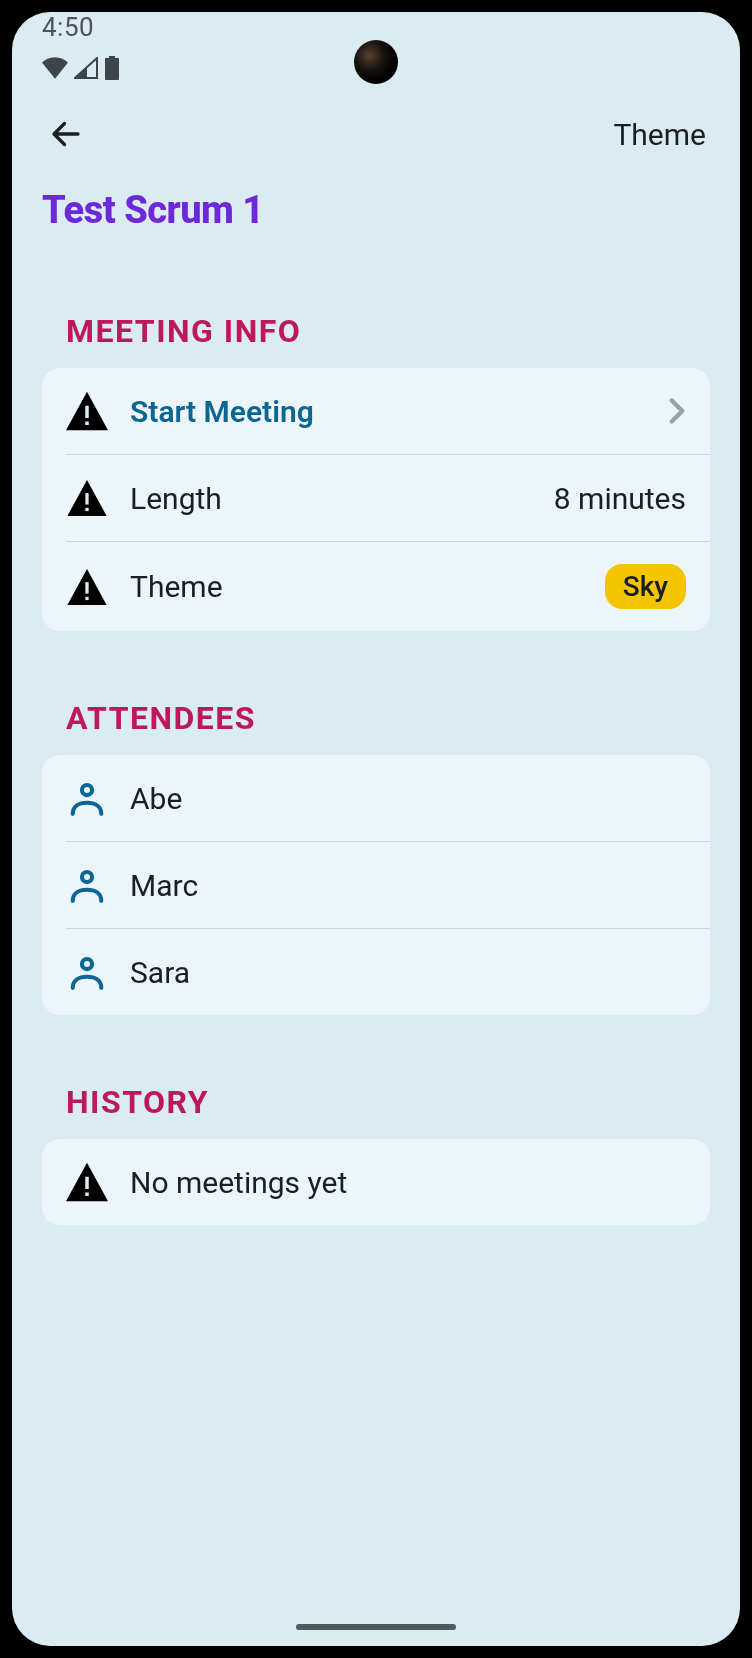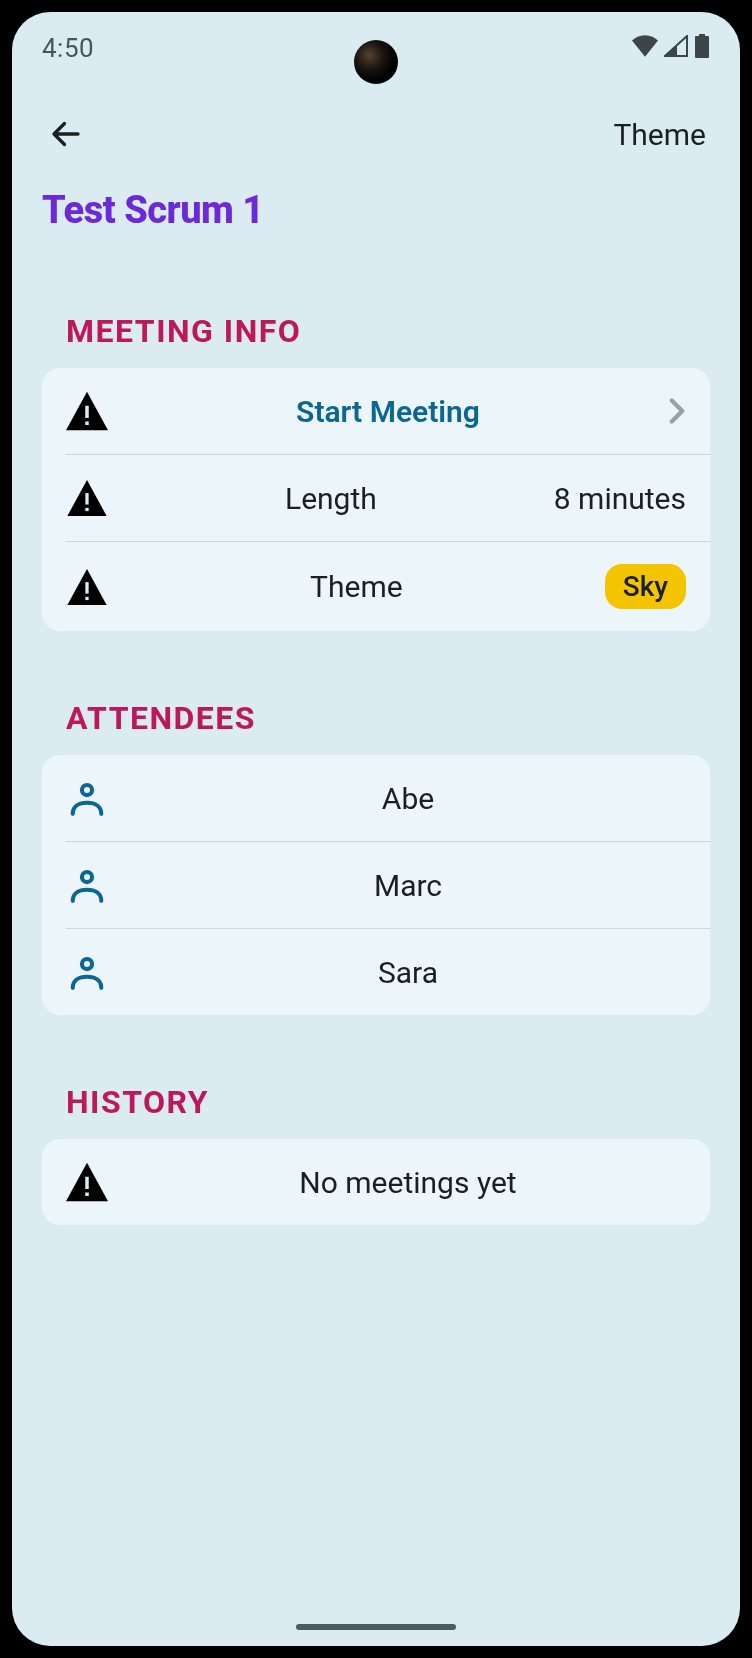--- a/index.html
+++ b/index.html
@@ -38,23 +38,23 @@
     transform: translateX(-50%);
     width: 44px;
     height: 44px;
     background: radial-gradient(circle at 35% 35%, #5a4030 0%, #1a1410 35%, #000 65%);
     border-radius: 50%;
     z-index: 100;
   }
   .status-bar {
     height: 72px;
     display: flex;
-    align-items: center;
     justify-content: space-between;
     padding: 0 30px;
+    flex-direction: column;
   }
   .status-time {
     font-size: 26px;
     color: #4a5558;
     letter-spacing: 0.5px;
   }
   .status-icons {
     display: flex;
     align-items: center;
     gap: 6px;
@@ -104,21 +104,20 @@
     border-radius: 18px;
     overflow: hidden;
     margin-bottom: 48px;
   }
   .row {
     display: flex;
     align-items: center;
     padding: 22px 24px;
     min-height: 82px;
     gap: 22px;
-    text-align: center;
   }
   .row + .row {
     border-top: 1px solid #c8d8df;
     margin-left: 24px;
     padding-left: 0;
   }
   .row-icon {
     width: 42px;
     height: 42px;
     display: flex;

